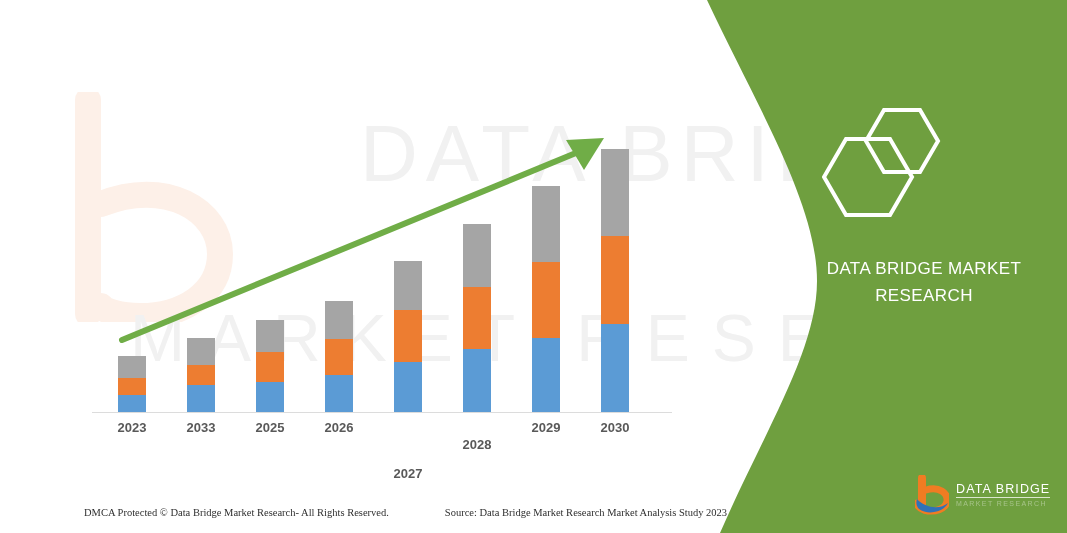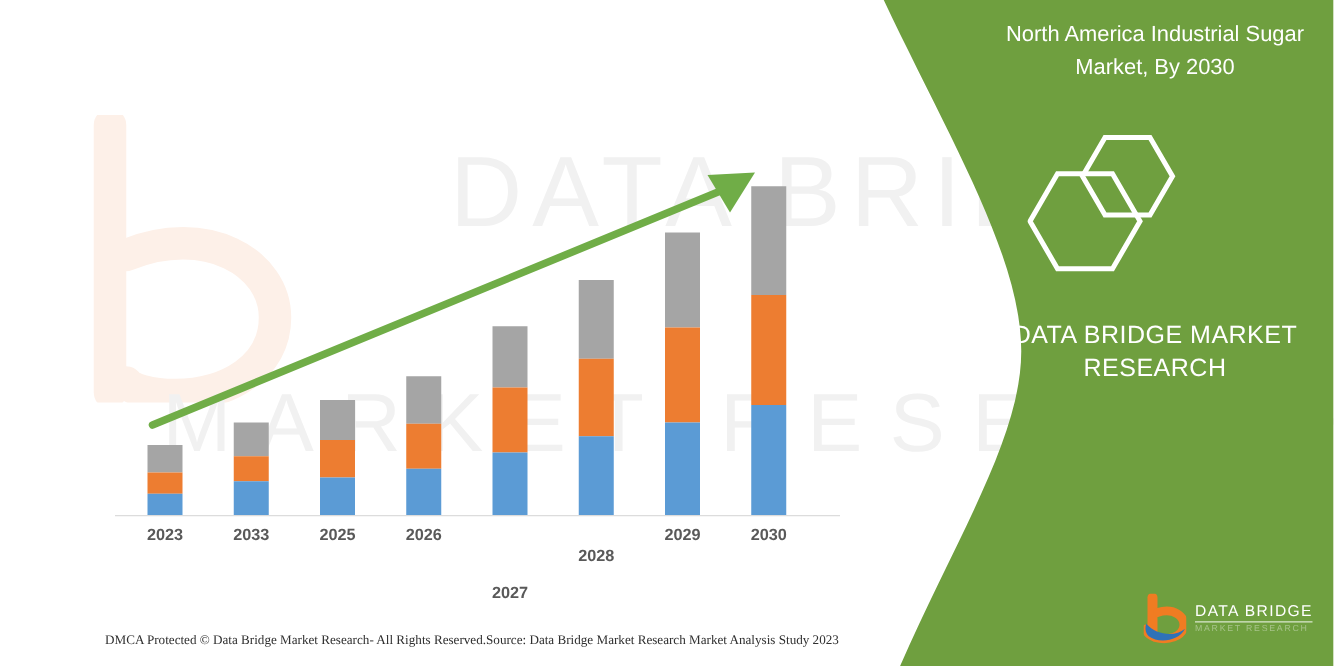--- a/index.html
+++ b/index.html
@@ -48,21 +48,21 @@
     color: #ffffff;
     font-size: 17.5px;
     line-height: 26px;
     font-weight: 400;
   }
   .gp-brand {
     position: absolute; z-index: 4;
     left: 790px; top: 255px; width: 268px;
     text-align: center;
     color: #ffffff;
-    font-size: 20px;
+    font-size: 17px;
     line-height: 27px;
     font-weight: 400;
     letter-spacing: .4px;
   }
 
   
   .hex-wrap { position: absolute; z-index: 4; left: 822px; top: 96px; width: 200px; height: 122px; }
   .hex-label {
     position: absolute;
     color: #ffffff;
@@ -143,21 +143,21 @@
     display: flex; justify-content: center; gap: 118px;
   }
   .leg-item { display: flex; align-items: center; gap: 7px; }
   .leg-sw { width: 11px; height: 11px; display: block; }
   .leg-tx { font-size: 13.5px; font-weight: bold; color: #404040; }
 
   
   .footer {
     position: absolute; z-index: 5;
     left: 84px; top: 507px; width: 600px;
-    display: flex; 
+    display: flex; gap: 56px;
     font-family: "Liberation Serif", serif;
     font-size: 10.5px;
     color: #2f2f2f;
     white-space: nowrap;
   }
 </style>
 </head>
 <body>
 
 <div id="stage">
@@ -240,21 +240,20 @@
   </div>
 
   <div class="green-panel">
     <svg width="380" height="533" viewBox="0 0 380 533">
       <path d="M20 0 L380 0 L380 533 L33 533
                C78 430 130 350 130 281
                C130 205 72 110 20 0 Z" fill="#6f9f3f"></path>
     </svg>
   </div>
 
-  <div class="gp-title">North America Industrial Sugar Market, By 2030</div>
 
   <div class="hex-wrap">
     <svg width="200" height="122" viewBox="0 0 200 122">
       <polygon points="62,14 98,14 116,45 98,76 62,76 44,45" fill="none" stroke="#ffffff" stroke-width="4"></polygon>
       <polygon points="24,43 68,43 90,81 68,119 24,119 2,81" fill="none" stroke="#ffffff" stroke-width="4"></polygon>
     </svg>
   </div>
   <div class="hex-label l2030">2030</div>
   <div class="hex-label l2023">2023</div>
 

